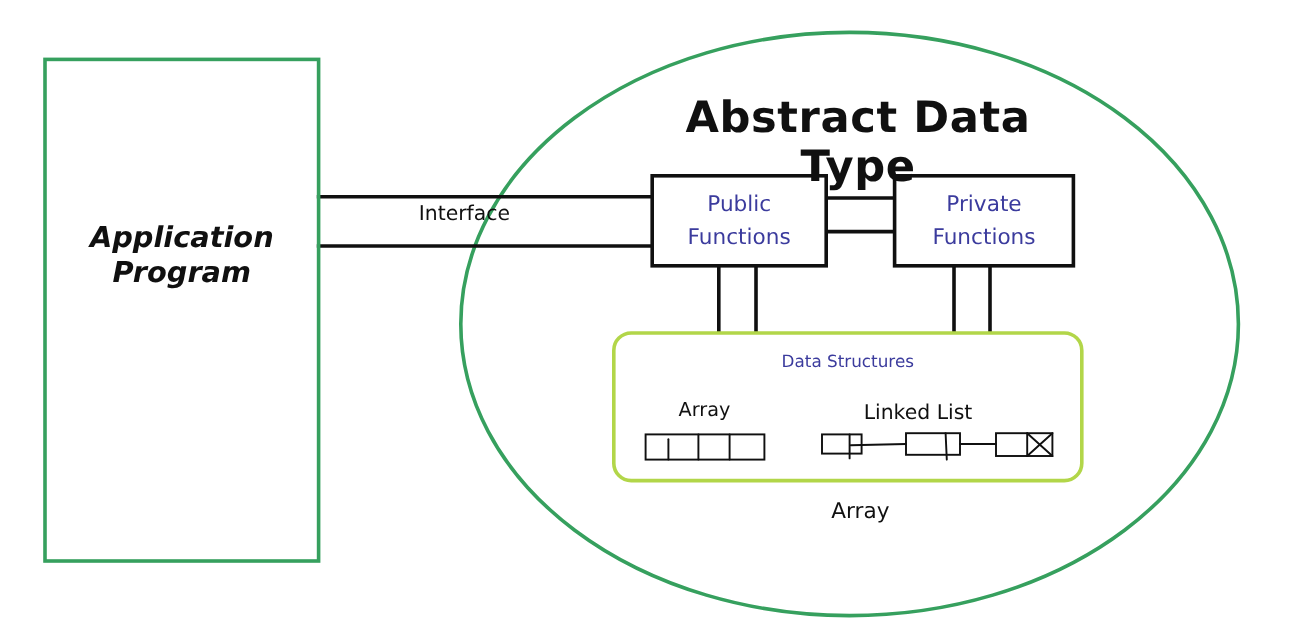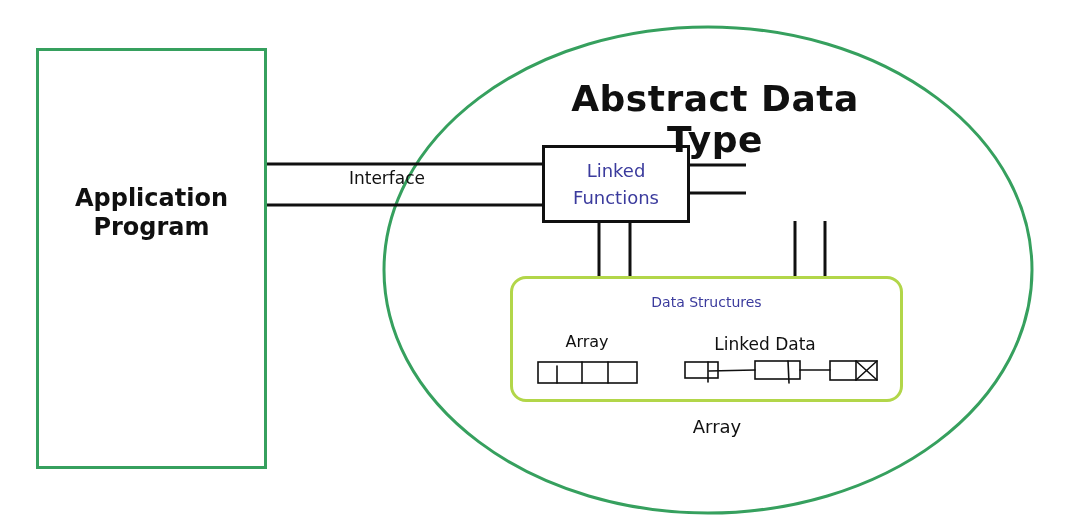--- a/index.html
+++ b/index.html
@@ -44,21 +44,21 @@
   }
   .label{position:absolute;text-align:center;}
   .title{
     left:545px;top:78px;width:340px;
     font-size:36px;font-weight:bold;letter-spacing:.5px;
   }
   .app-label{
     left:36px;top:184px;width:231px;
     font-size:24px;font-weight:bold;line-height:29px;
   }
-  .app-label .wrap{width:200px;margin:0 auto;}
+  .app-label .wrap{width:200px;margin:0 auto;font-style:italic;}
   .interface-label{left:328px;top:168px;width:118px;font-size:17px;}
   .ds-title{left:510px;top:294px;width:393px;font-size:14px;color:var(--blue);}
   .array-label{left:536px;top:332px;width:102px;font-size:16px;}
   .ll-label{left:698px;top:334px;width:134px;font-size:17px;}
   .memory-label{left:650px;top:416px;width:134px;font-size:18px;}
 </style>
 </head>
 <body>
 
 <div class="stage">
@@ -112,35 +112,38 @@
       <g>
         <line x1="856" y1="361" x2="877" y2="380" class="black2"></line>
         <line x1="877" y1="361" x2="856" y2="380" class="black2"></line>
       </g>
     </g>
   </svg>
 
   <div class="box app-box"></div>
 
   <div class="box fn-box public-box">
-    <div class="wrap">Linked Functions</div>
+    <div class="wrap">Public Functions</div>
   </div>
 
+  <div class="box fn-box private-box">
+    <div class="wrap">Private Functions</div>
+  </div>
 
   <div class="box ds-box"></div>
 
   <div class="label title">Abstract Data Type</div>
 
   <div class="label app-label">
     <div class="wrap">Application Program</div>
   </div>
 
   <div class="label interface-label">Interface</div>
 
   <div class="label ds-title">Data Structures</div>
 
   <div class="label array-label">Array</div>
 
-  <div class="label ll-label">Linked Data</div>
+  <div class="label ll-label">Linked List</div>
 
   <div class="label memory-label">Array</div>
 
 </div>
 
 </body></html>

